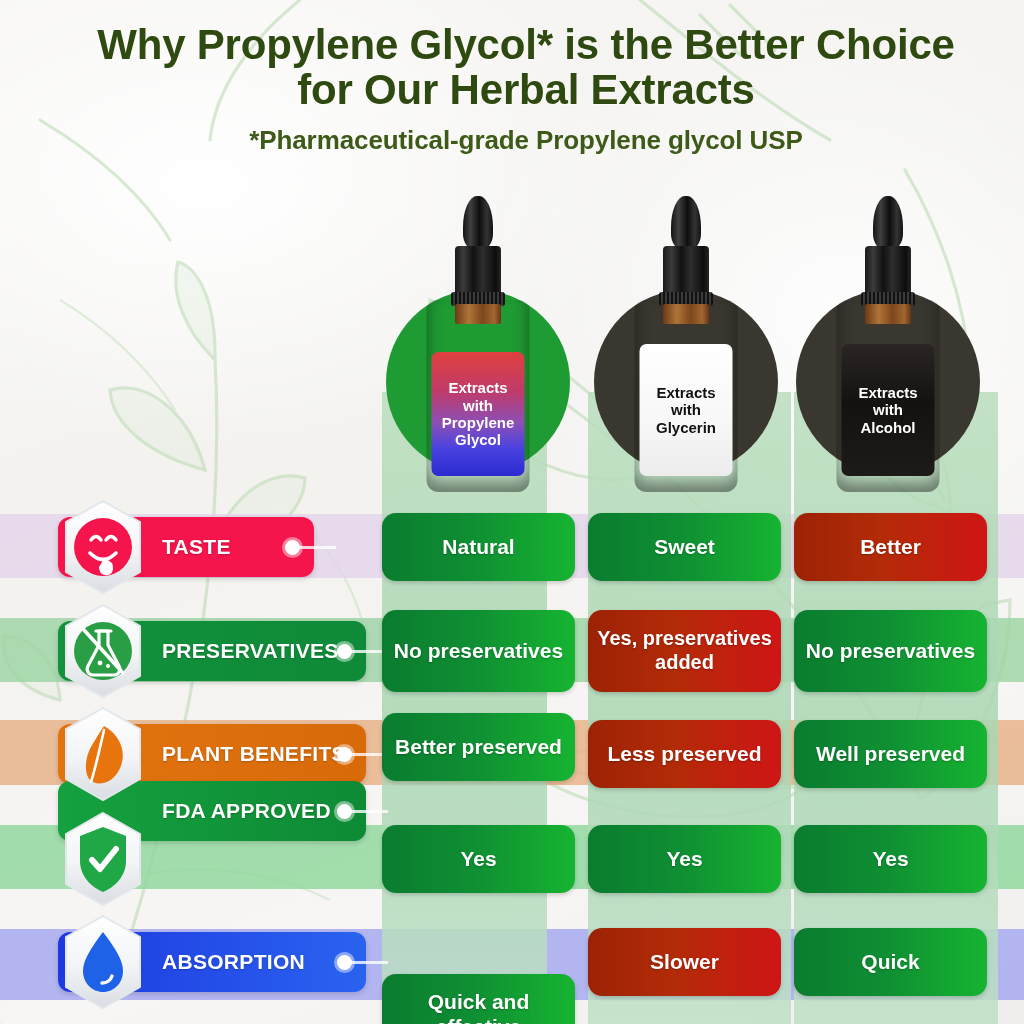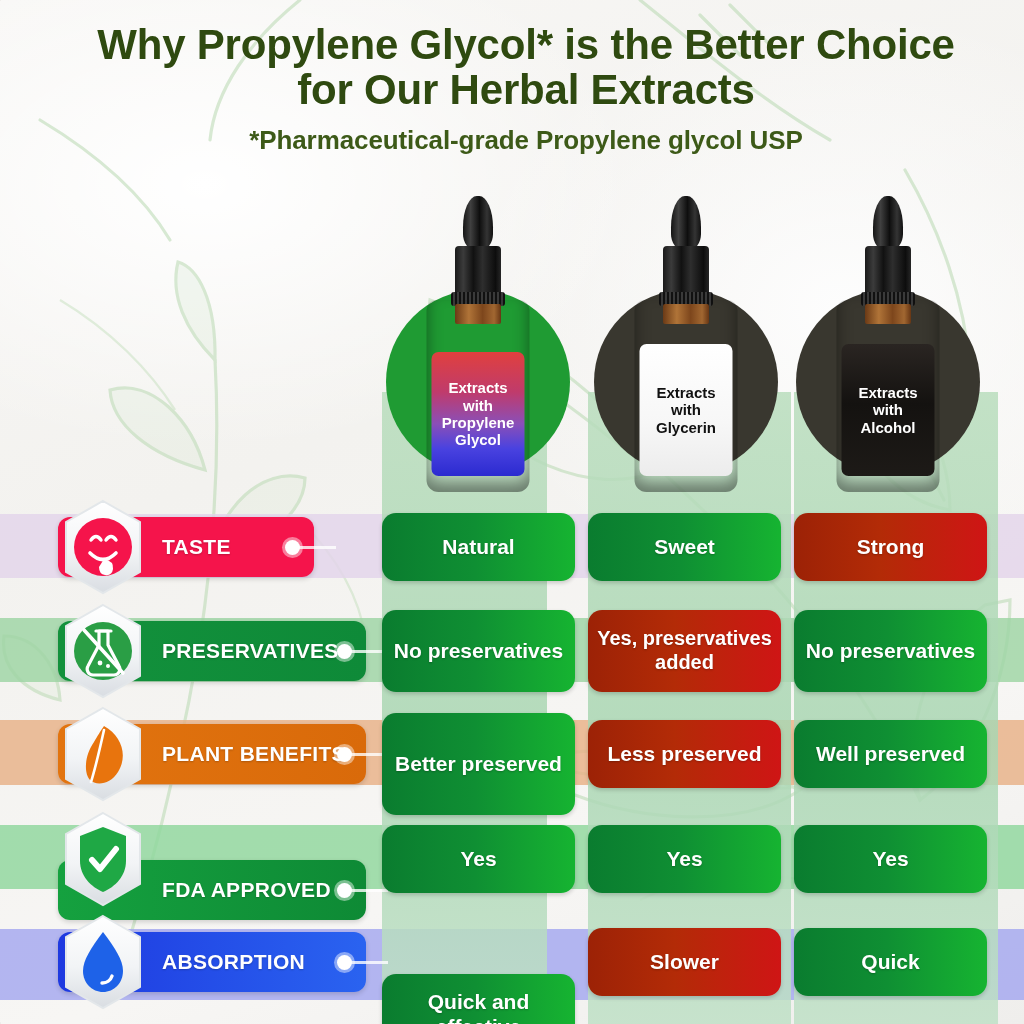--- a/index.html
+++ b/index.html
@@ -226,21 +226,21 @@
     </defs>
     <path d="M43,2 L80,23 L80,73 L43,94 L6,73 L6,23 Z" fill="url(#g_tongue-out-smiley-icon)" stroke="#e3e7ea" stroke-width="2"></path>
         <circle cx="43" cy="48" r="29" fill="#f5144b"></circle>
       <path d="M31,41 q5,-7 10,0" stroke="#fff" stroke-width="3.4" fill="none" stroke-linecap="round"></path>
       <path d="M46,41 q5,-7 10,0" stroke="#fff" stroke-width="3.4" fill="none" stroke-linecap="round"></path>
       <path d="M30,54 q13,13 26,0" stroke="#fff" stroke-width="3.6" fill="none" stroke-linecap="round"></path>
       <path d="M44,60 q10,2 9,10 q-1,7 -8,6 q-6,-1 -6,-8 Z" fill="#fff"></path>
       </svg></div>
     <div class="cell good" style="left: 382px; width: 193px; top: 513px; height: 68px;">Natural</div>
     <div class="cell good" style="left: 588px; width: 193px; top: 513px; height: 68px; text-align: right;">Sweet</div>
-    <div class="cell bad" style="left: 794px; width: 193px; top: 513px; height: 68px;">Strong</div>
+    <div class="cell bad" style="left: 794px; width: 193px; top: 513px; height: 68px;">Better</div>
     <div class="pill" style="left: 58px; top: 621px; width: 308px; height: 60px; background: linear-gradient(90deg, rgb(19, 145, 60) 0%, rgb(14, 138, 56) 100%);">
       <span class="ptext">PRESERVATIVES</span>
       <span class="lead" style="right: -22px; top: 28.5px; width: 40px;"></span>
       <span class="dot" style="right: 14px; top: 22.5px;"></span>
     </div>
     <div class="hexbadge" style="left: 60px; top: 603px;"><svg viewBox="0 0 86 96" width="86" height="96">
         <defs>
       <linearGradient id="g_no-flask-icon" x1="0" y1="0" x2="0" y2="1">
         <stop offset="0" stop-color="#ffffff"></stop>
             <stop offset=".55" stop-color="#f2f4f6"></stop>
@@ -276,24 +276,24 @@
       </linearGradient>
       <linearGradient id="c_leaf-icon" x1="0" y1="0" x2="1" y2="1">
         <stop offset="0" stop-color="#e2740f"></stop>
             <stop offset="1" stop-color="#e2740f"></stop>
       </linearGradient>
     </defs>
     <path d="M43,2 L80,23 L80,73 L43,94 L6,73 L6,23 Z" fill="url(#g_leaf-icon)" stroke="#e3e7ea" stroke-width="2"></path>
         <path d="M44,20 C62,30 68,50 58,66 C50,79 36,80 30,74 C24,68 24,50 34,36 C37,31 41,24 44,20 Z" fill="#e8740d"></path>
       <path d="M44,24 C40,42 36,60 31,76" stroke="#fff" stroke-width="2.6" fill="none" stroke-linecap="round"></path>
       </svg></div>
-    <div class="cell good" style="left: 382px; width: 193px; top: 713px; height: 102px;">Better preserved</div>
+    <div class="cell good" style="left: 382px; width: 193px; top: 713px; height: 68px;">Better preserved</div>
     <div class="cell bad" style="left: 588px; width: 193px; top: 720px; height: 68px;">Less preserved</div>
     <div class="cell good" style="left: 794px; width: 193px; top: 720px; height: 68px;">Well preserved</div>
-    <div class="pill" style="left: 58px; top: 860px; width: 308px; height: 60px; background: linear-gradient(90deg, rgb(21, 161, 63) 0%, rgb(14, 138, 53) 100%);">
+    <div class="pill" style="left: 58px; top: 781px; width: 308px; height: 60px; background: linear-gradient(90deg, rgb(21, 161, 63) 0%, rgb(14, 138, 53) 100%);">
       <span class="ptext">FDA APPROVED</span>
       <span class="lead" style="right: -22px; top: 28.5px; width: 40px;"></span>
       <span class="dot" style="right: 14px; top: 22.5px;"></span>
     </div>
     <div class="hexbadge" style="left: 60px; top: 811px;"><svg viewBox="0 0 86 96" width="86" height="96">
         <defs>
       <linearGradient id="g_shield-check-icon" x1="0" y1="0" x2="0" y2="1">
         <stop offset="0" stop-color="#ffffff"></stop>
             <stop offset=".55" stop-color="#f2f4f6"></stop>
             <stop offset="1" stop-color="#d9dde2"></stop>

